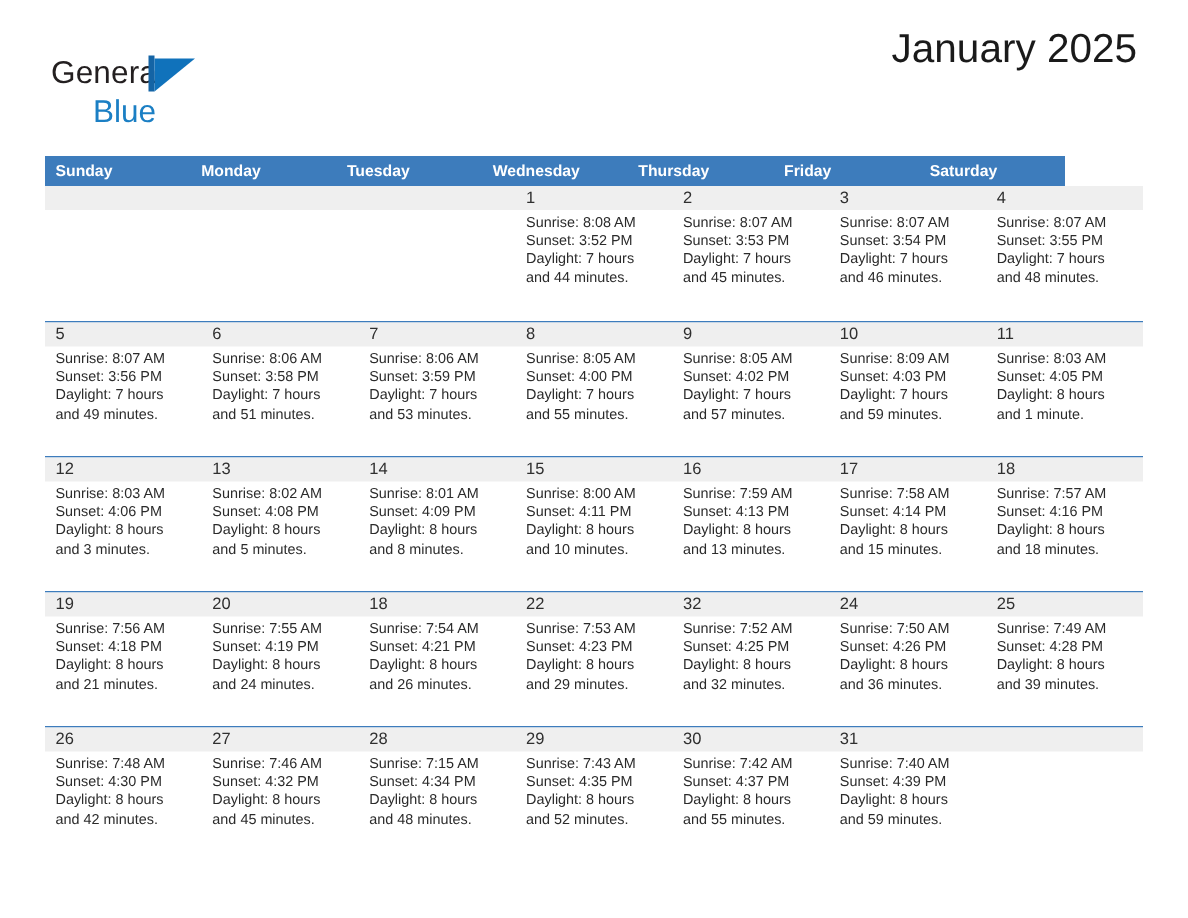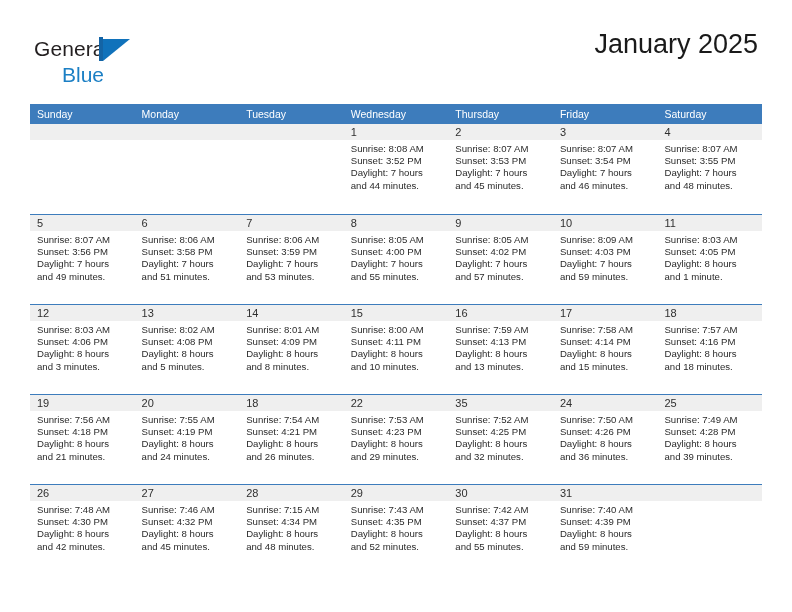--- a/index.html
+++ b/index.html
@@ -59,21 +59,21 @@
     position: absolute;
     left: 28px; top: 26px;
     font-size: 21px;
     color: #1b7fc4;
     line-height: 25px;
     white-space: nowrap;
   }
 
   .title-block {
     position: absolute;
-    right: 34px; top: 28px;
+    right: 34px; top: 16px;
     text-align: right;
   }
   .cal-title {
     font-size: 27px;
     color: #1a1a1a;
     line-height: 32px;
     white-space: nowrap;
     font-weight: normal;
     margin: 0;
   }
@@ -86,23 +86,24 @@
   }
 
   
   .calendar {
     position: absolute;
     left: 30px; top: 104px;
     width: 732px;
   }
   .weekday-row {
     display: flex;
-    width: 732px;
+    width: 680px;
     height: 20px;
     background: #3d7cbc;
+    font-weight: bold;
   }
   .weekday {
     flex: 1 1 0;
     color: #ffffff;
     font-size: 10.5px;
     line-height: 20px;
     padding-left: 7px;
     white-space: nowrap;
     overflow: hidden;
   }
@@ -411,21 +412,21 @@
           <div class="day-cell">
             <div class="day-num">22</div>
             <div class="day-info">
               <div>Sunrise: 7:53 AM</div>
               <div>Sunset: 4:23 PM</div>
               <div>Daylight: 8 hours</div>
               <div>and 29 minutes.</div>
             </div>
           </div>
           <div class="day-cell">
-            <div class="day-num">35</div>
+            <div class="day-num">32</div>
             <div class="day-info">
               <div>Sunrise: 7:52 AM</div>
               <div>Sunset: 4:25 PM</div>
               <div>Daylight: 8 hours</div>
               <div>and 32 minutes.</div>
             </div>
           </div>
           <div class="day-cell">
             <div class="day-num">24</div>
             <div class="day-info">

